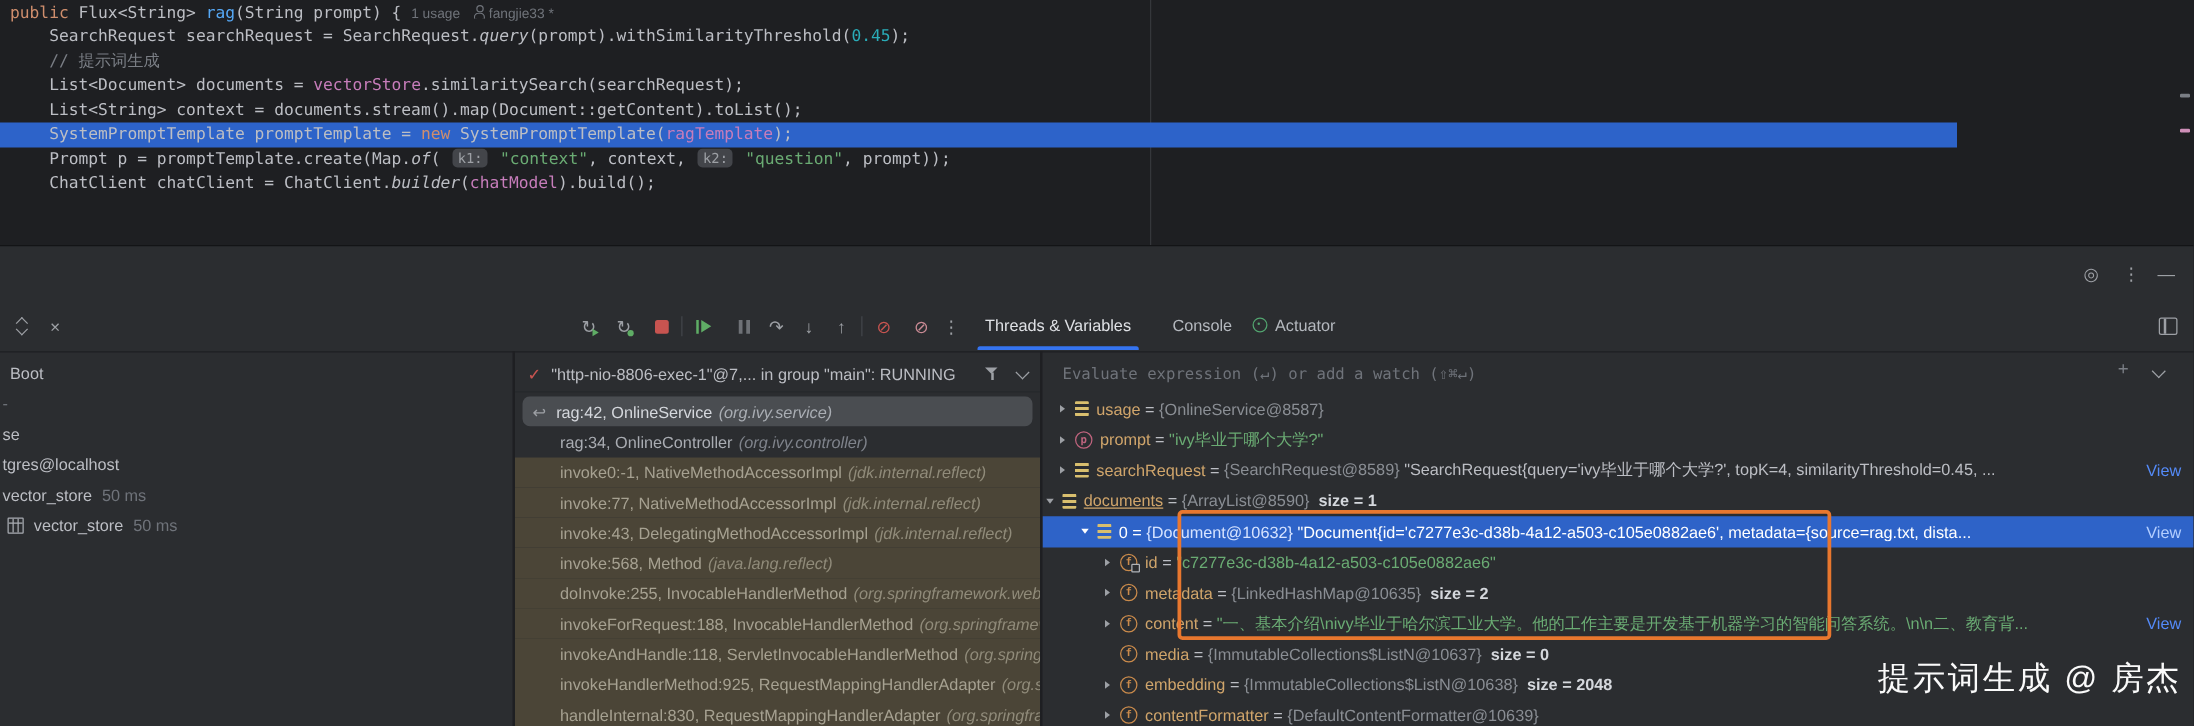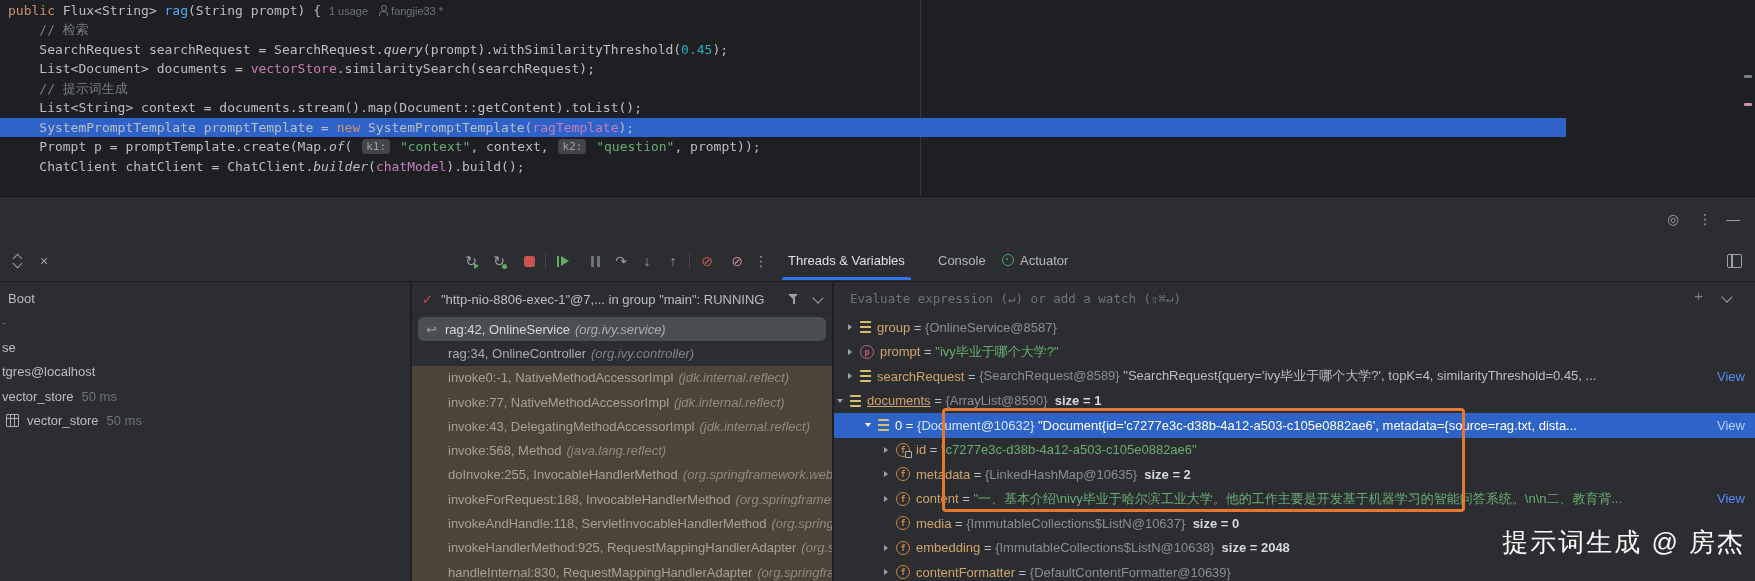--- a/index.html
+++ b/index.html
@@ -117,24 +117,23 @@
   .annot{position:absolute;left:108px;top:127px;width:517px;height:98px;border:3px solid #E8772E;border-radius:4px;z-index:6;pointer-events:none;}
   .watermark{position:absolute;right:10px;top:244px;color:#FAFAFA;font-size:26px;letter-spacing:2px;z-index:7;white-space:nowrap;}
 </style>
 </head>
 <body>
 
 <div class="editor">
   <div class="guide"></div>
   <div class="code-lines">
       <div class="code-line"><span class="seg-kw">public </span><span class="seg-pl">Flux&lt;String&gt; </span><span class="seg-mth">rag</span><span class="seg-pl">(String prompt) { </span><span class="seg-inlay">1 usage</span><span class="author-ic"></span><span class="seg-inlay">fangjie33 *</span></div>
-      <div class="code-line"><span class="seg-pl">    </span><span class="seg-cmt">// 检索</span></div>
       <div class="code-line"><span class="seg-pl">    SearchRequest searchRequest = SearchRequest.</span><span class="seg-it">query</span><span class="seg-pl">(prompt).withSimilarityThreshold(</span><span class="seg-num">0.45</span><span class="seg-pl">);</span></div>
+      <div class="code-line"><span class="seg-pl">    </span><span class="seg-cmt">// 提示词生成</span></div>
       <div class="code-line"><span class="seg-pl">    List&lt;Document&gt; documents = </span><span class="seg-fld">vectorStore</span><span class="seg-pl">.similaritySearch(searchRequest);</span></div>
-      <div class="code-line"><span class="seg-pl">    </span><span class="seg-cmt">// 提示词生成</span></div>
       <div class="code-line"><span class="seg-pl">    List&lt;String&gt; context = documents.stream().map(Document::getContent).toList();</span></div>
       <div class="code-line exec"><span class="seg-pl">    SystemPromptTemplate promptTemplate = </span><span class="seg-kw">new </span><span class="seg-pl">SystemPromptTemplate(</span><span class="seg-fld">ragTemplate</span><span class="seg-pl">);</span></div>
       <div class="code-line"><span class="seg-pl">    Prompt p = promptTemplate.create(Map.</span><span class="seg-it">of</span><span class="seg-pl">( </span><span class="seg-chip">k1:</span><span class="seg-pl"> </span><span class="seg-str">"context"</span><span class="seg-pl">, context, </span><span class="seg-chip">k2:</span><span class="seg-pl"> </span><span class="seg-str">"question"</span><span class="seg-pl">, prompt));</span></div>
       <div class="code-line"><span class="seg-pl">    ChatClient chatClient = ChatClient.</span><span class="seg-it">builder</span><span class="seg-pl">(</span><span class="seg-fld">chatModel</span><span class="seg-pl">).build();</span></div>
     </div>
   <div class="ed-sb">
     <div class="mark gray"></div>
     <div class="mark pink"></div>
   </div>
 </div>
@@ -279,21 +278,21 @@
     <div class="vars">
       <div class="eval">
         <span class="eval-text">Evaluate expression (↵) or add a watch (⇧⌘↵)</span>
         <span class="plus">+</span>
         <span class="cvd"></span>
       </div>
       <div class="var-rows">
           <div class="var-row" style="padding-left: 10px;">
             <span class="chev"></span>
             <span class="vic vic-object"></span>
-            <span class="vname">group</span>
+            <span class="vname">usage</span>
             <span class="veq"> = </span>
             <span class="vval"><span class="v-ref">{OnlineService@8587}</span></span>
           </div>
           <div class="var-row" style="padding-left: 10px;">
             <span class="chev"></span>
             <span class="vic vic-param">p</span>
             <span class="vname">prompt</span>
             <span class="veq"> = </span>
             <span class="vval"><span class="v-str">"ivy毕业于哪个大学?"</span></span>
           </div>

